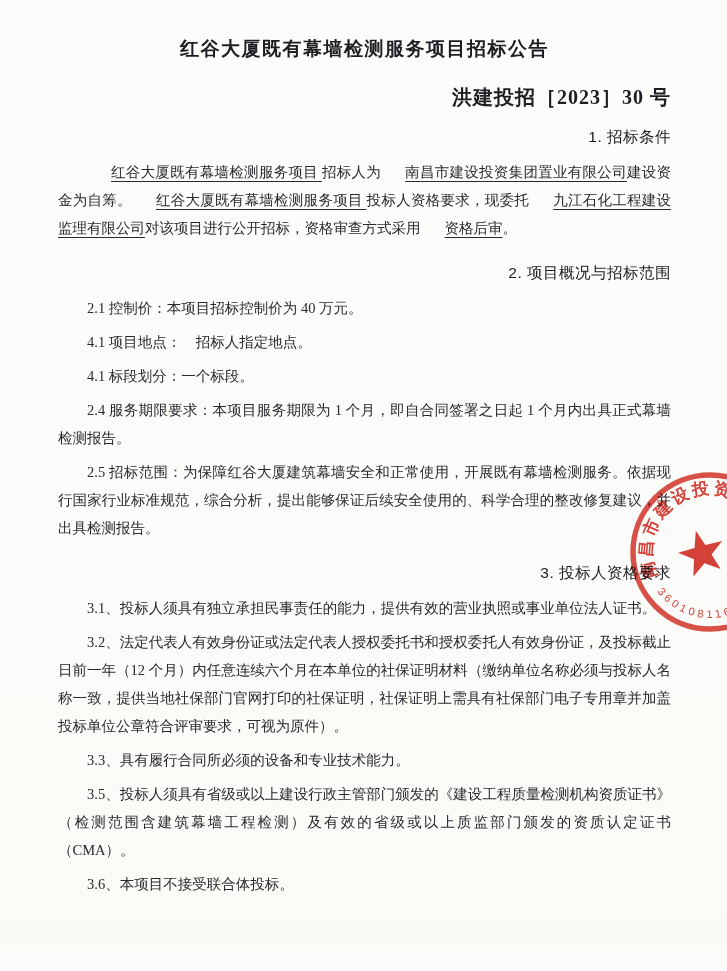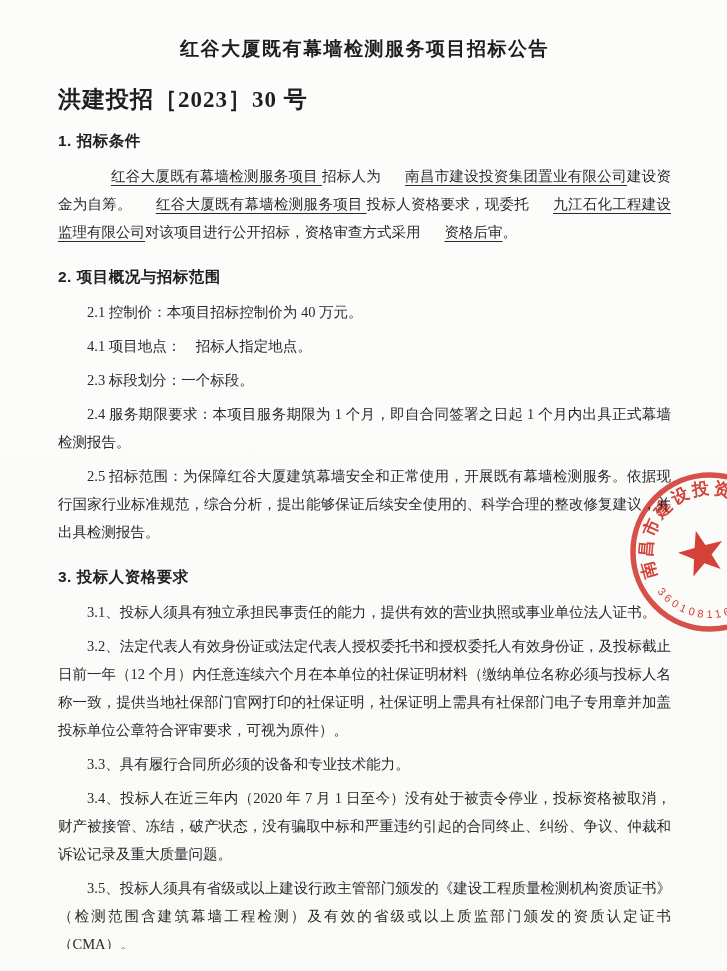--- a/index.html
+++ b/index.html
@@ -16,34 +16,35 @@
   .doc-title{
     margin:10px 0 0 0;
     text-align:center;
     font-size:19px;
     font-weight:700;
     letter-spacing:1.5px;
     color:#1e1e22;
   }
   .doc-no{
     margin-top:22px;
-    text-align:left;
-    font-size:23px;
+    text-align:right;
+    font-size:20px;
     font-weight:700;
     letter-spacing:1px;
     color:#1e1e22;
   }
   .doc-body{margin-top:10px;}
   .sec-heading{
     font-family:"Liberation Sans","DejaVu Sans",sans-serif;
     font-size:15.5px;
-    font-weight:700;
+    font-weight:400;
     color:#202024;
     margin:21px 0 10px 0;
     letter-spacing:0.5px;
+    text-align:right;
   }
   section:first-child .sec-heading{margin-top:16px;}
   .para{
     font-size:14.5px;
     line-height:28px;
     margin:0 0 6px 0;
     text-indent:2em;
     text-align:justify;
     color:#2a2a2e;
   }
@@ -79,30 +80,29 @@
 
   <main class="doc-body" id="doc-body">
       <section>
         <h3 class="sec-heading">1. 招标条件</h3>
         <p class="para"><span class="run u">红谷大厦既有幕墙检测服务项目 </span><span class="run">招标人为</span><span class="run u">南昌市建设投资集团置业有限公司</span><span class="run">建设资金为自筹。</span><span class="run u">红谷大厦既有幕墙检测服务项目 </span><span class="run">投标人资格要求，现委托</span><span class="run u">九江石化工程建设监理有限公司</span><span class="run">对该项目进行公开招标，资格审查方式采用</span><span class="run u">资格后审</span><span class="run">。</span></p>
       </section>
       <section>
         <h3 class="sec-heading">2. 项目概况与招标范围</h3>
         <p class="para"><span class="run">2.1 控制价：本项目招标控制价为 40 万元。</span></p>
         <p class="para"><span class="run">4.1 项目地点：　招标人指定地点。</span></p>
-        <p class="para"><span class="run">2.3 标段划分：一个标段。</span></p>
+        <p class="para"><span class="run">4.1 标段划分：一个标段。</span></p>
         <p class="para"><span class="run">2.4 服务期限要求：本项目服务期限为 1 个月，即自合同签署之日起 1 个月内出具正式幕墙检测报告。</span></p>
         <p class="para"><span class="run">2.5 招标范围：为保障红谷大厦建筑幕墙安全和正常使用，开展既有幕墙检测服务。依据现行国家行业标准规范，综合分析，提出能够保证后续安全使用的、科学合理的整改修复建议，并出具检测报告。</span></p>
       </section>
       <section>
         <h3 class="sec-heading">3. 投标人资格要求</h3>
         <p class="para"><span class="run">3.1、投标人须具有独立承担民事责任的能力，提供有效的营业执照或事业单位法人证书。</span></p>
         <p class="para"><span class="run">3.2、法定代表人有效身份证或法定代表人授权委托书和授权委托人有效身份证，及投标截止日前一年（12 个月）内任意连续六个月在本单位的社保证明材料（缴纳单位名称必须与投标人名称一致，提供当地社保部门官网打印的社保证明，社保证明上需具有社保部门电子专用章并加盖投标单位公章符合评审要求，可视为原件）。</span></p>
         <p class="para"><span class="run">3.3、具有履行合同所必须的设备和专业技术能力。</span></p>
-        <p class="para"><span class="run">3.4、投标人在近三年内（2020 年 7 月 1 日至今）没有处于被责令停业，投标资格被取消，财产被接管、冻结，破产状态，没有骗取中标和严重违约引起的合同终止、纠纷、争议、仲裁和诉讼记录及重大质量问题。</span></p>
         <p class="para"><span class="run">3.5、投标人须具有省级或以上建设行政主管部门颁发的《建设工程质量检测机构资质证书》（检测范围含建筑幕墙工程检测）及有效的省级或以上质监部门颁发的资质认定证书（CMA）。</span></p>
         <p class="para"><span class="run">3.6、本项目不接受联合体投标。</span></p>
       </section>
     </main>
 
   <div class="seal">
     <svg width="200" height="200" viewBox="0 0 200 200">
       <defs>
         <path id="sealArcTop" d="M 47.4 124.5 A 58 58 0 1 1 119.8 154.5" fill="none"></path>
         <path id="sealArcBottom" d="M 46 138 A 66 66 0 0 0 138 154" fill="none"></path>

